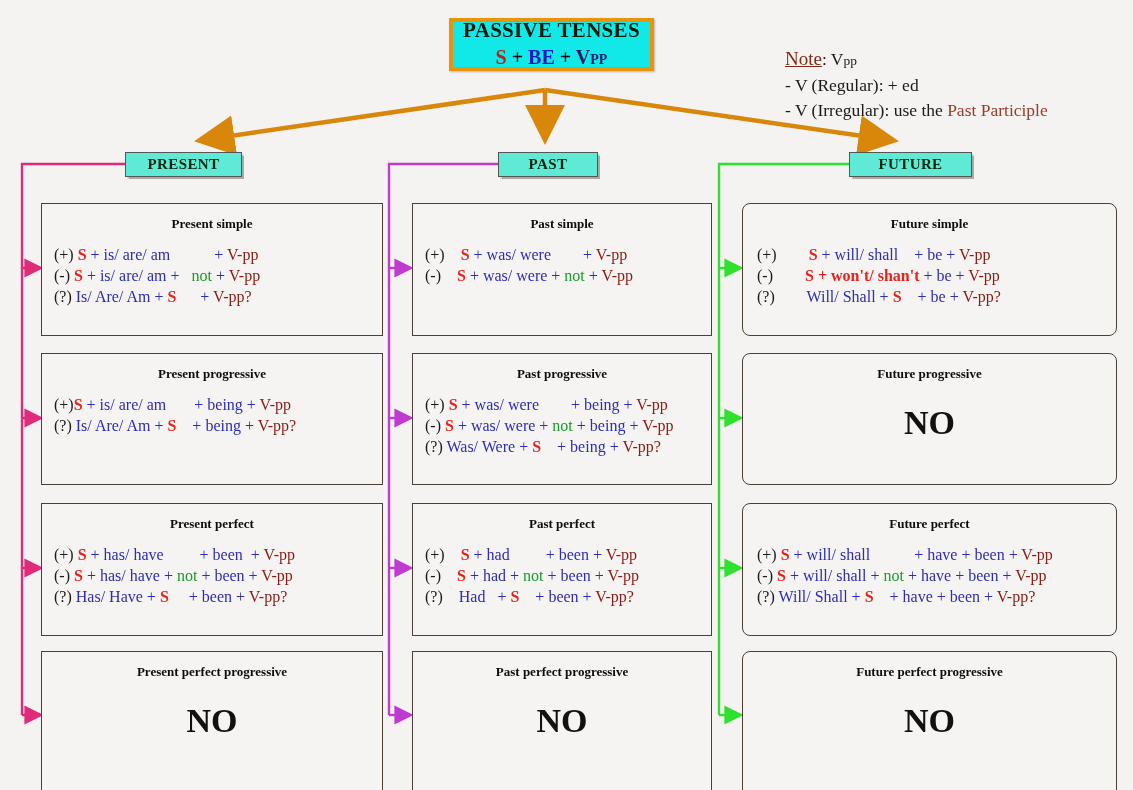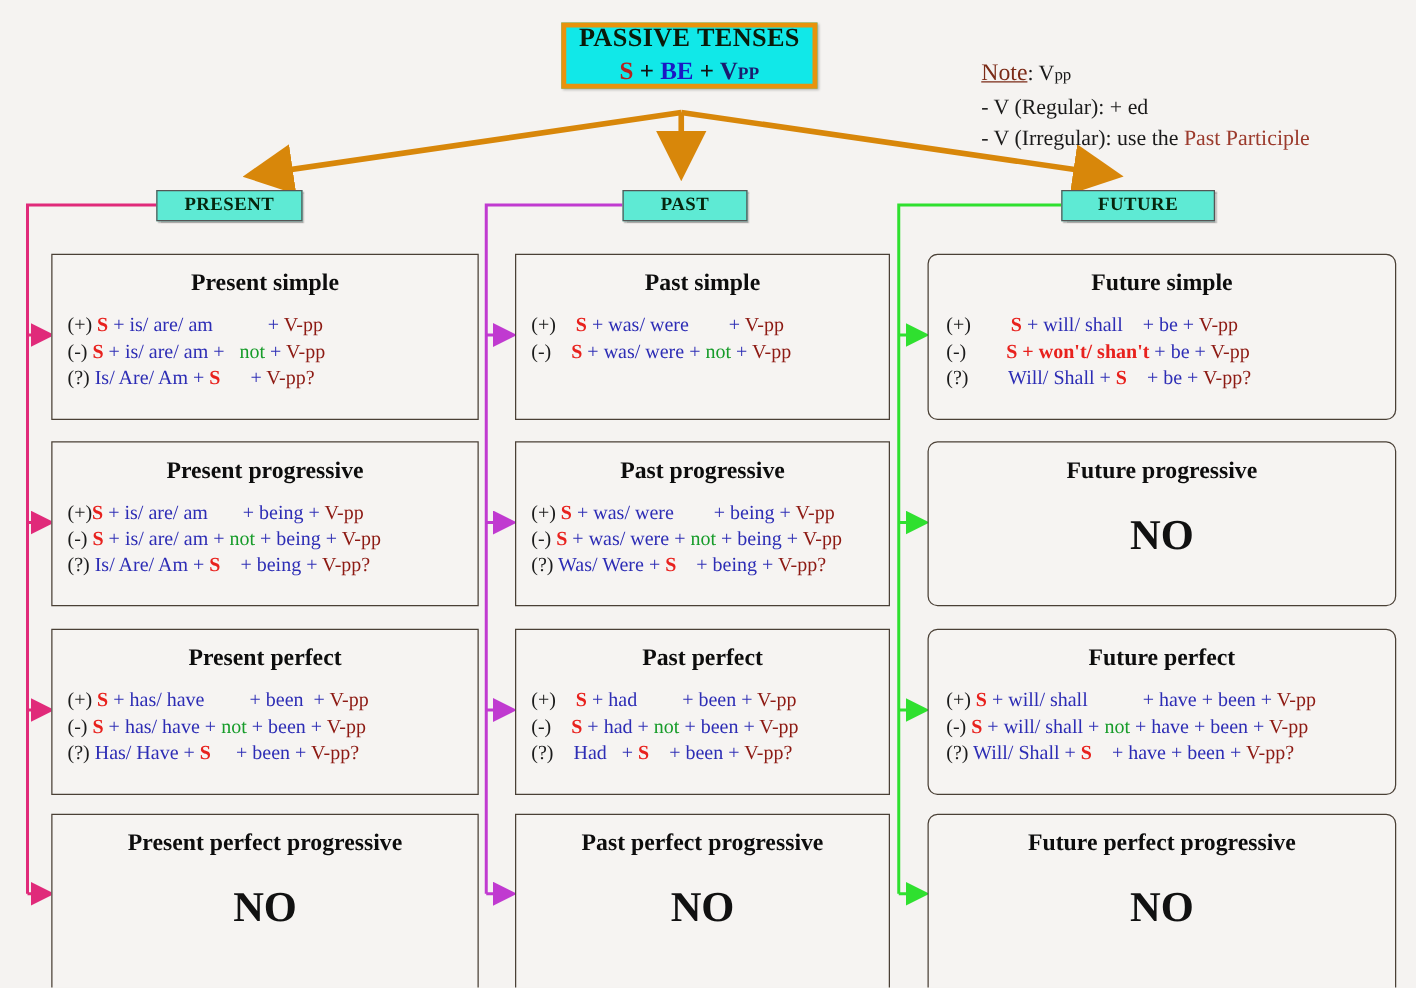--- a/index.html
+++ b/index.html
@@ -52,21 +52,21 @@
   #head-future{left:849px;top:152px;width:123px;}
 
   
   .tbox{
     position:absolute;
     background:#f6f4f2;
     border:1.5px solid #4a4036;
     box-sizing:border-box;
   }
   .tbox-title{
-    text-align:center;font-weight:bold;font-size:19px;color:#0d0d0d;
+    text-align:center;font-weight:bold;font-size:13px;color:#0d0d0d;
     margin-top:12px;
   }
   .lines{margin-top:12px;padding-left:12px;font-size:16px;line-height:1.32;}
   .lines.wide{padding-left:14px;}
   .row{white-space:pre;}
   .big-no{
     text-align:center;font-weight:bold;font-size:34px;color:#111;margin-top:22px;
     font-family:"Liberation Serif", serif;
   }
 
@@ -165,21 +165,20 @@
     <div class="lines">
         <div class="row"><span class="k">(+) </span><span class="s">S</span><span class="aux"> + is/ are/ am</span><span class="k">          </span><span class="be"> + </span><span class="vpp">V-pp</span></div>
         <div class="row"><span class="k">(-) </span><span class="s">S</span><span class="aux"> + is/ are/ am + </span><span class="k">  </span><span class="not">not</span><span class="be"> + </span><span class="vpp">V-pp</span></div>
         <div class="row"><span class="k">(?) </span><span class="aux">Is/ Are/ Am + </span><span class="s">S</span><span class="be">      + </span><span class="vpp">V-pp?</span></div>
       </div>
   </div>
   <div class="tbox c1 r2">
     <div class="tbox-title">Present progressive</div>
     <div class="lines">
         <div class="row"><span class="k">(+)</span><span class="s">S</span><span class="aux"> + is/ are/ am</span><span class="k">      </span><span class="be"> + being + </span><span class="vpp">V-pp</span></div>
-        <div class="row"><span class="k">(-) </span><span class="s">S</span><span class="aux"> + is/ are/ am + </span><span class="not">not</span><span class="be"> + being + </span><span class="vpp">V-pp</span></div>
         <div class="row"><span class="k">(?) </span><span class="aux">Is/ Are/ Am + </span><span class="s">S</span><span class="be">    + being + </span><span class="vpp">V-pp?</span></div>
       </div>
   </div>
   <div class="tbox c1 r3">
     <div class="tbox-title">Present perfect</div>
     <div class="lines">
         <div class="row"><span class="k">(+) </span><span class="s">S</span><span class="aux"> + has/ have</span><span class="k">        </span><span class="be"> + been  + </span><span class="vpp">V-pp</span></div>
         <div class="row"><span class="k">(-) </span><span class="s">S</span><span class="aux"> + has/ have + </span><span class="not">not</span><span class="be"> + been + </span><span class="vpp">V-pp</span></div>
         <div class="row"><span class="k">(?) </span><span class="aux">Has/ Have + </span><span class="s">S</span><span class="be">     + been + </span><span class="vpp">V-pp?</span></div>
       </div>

